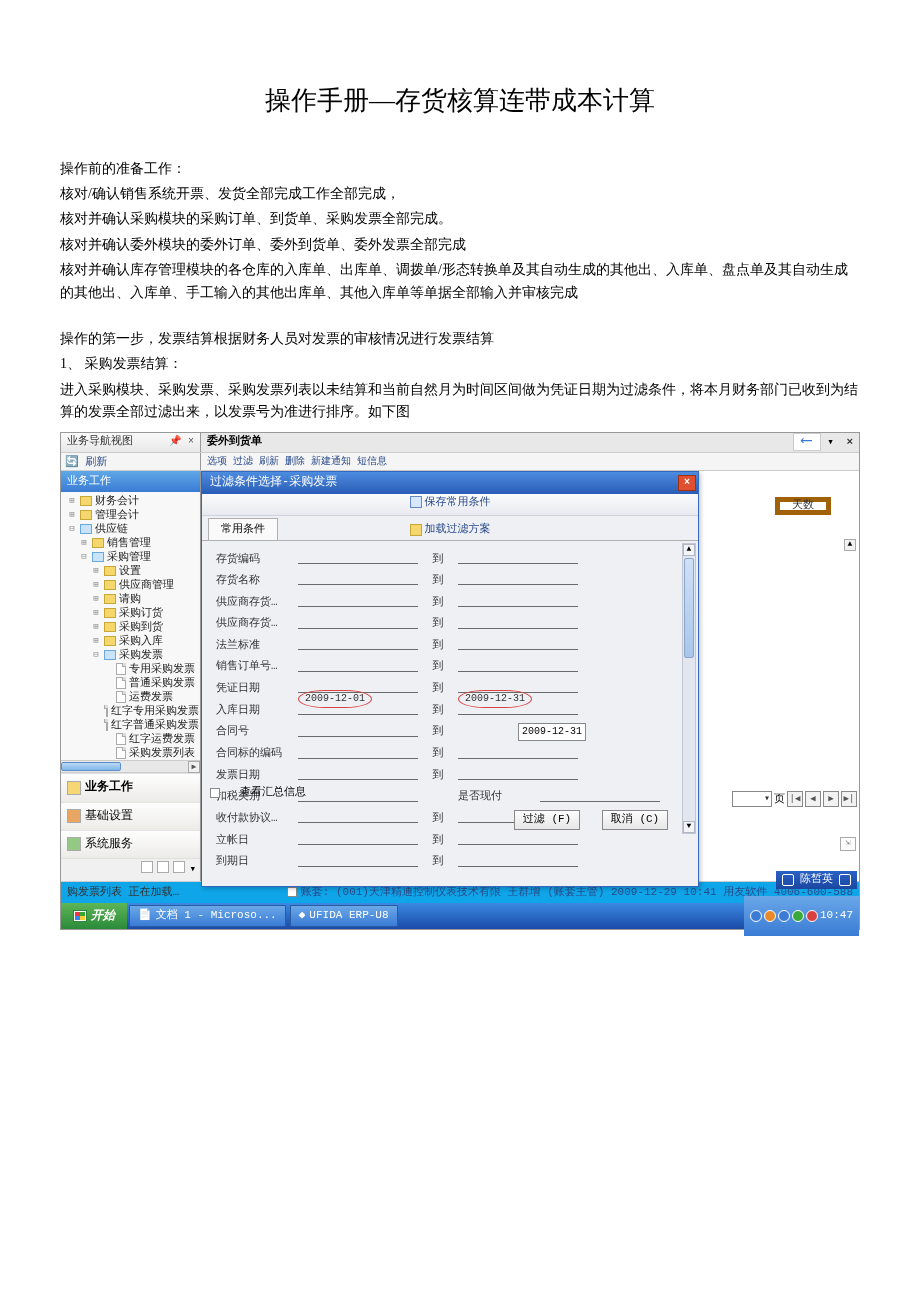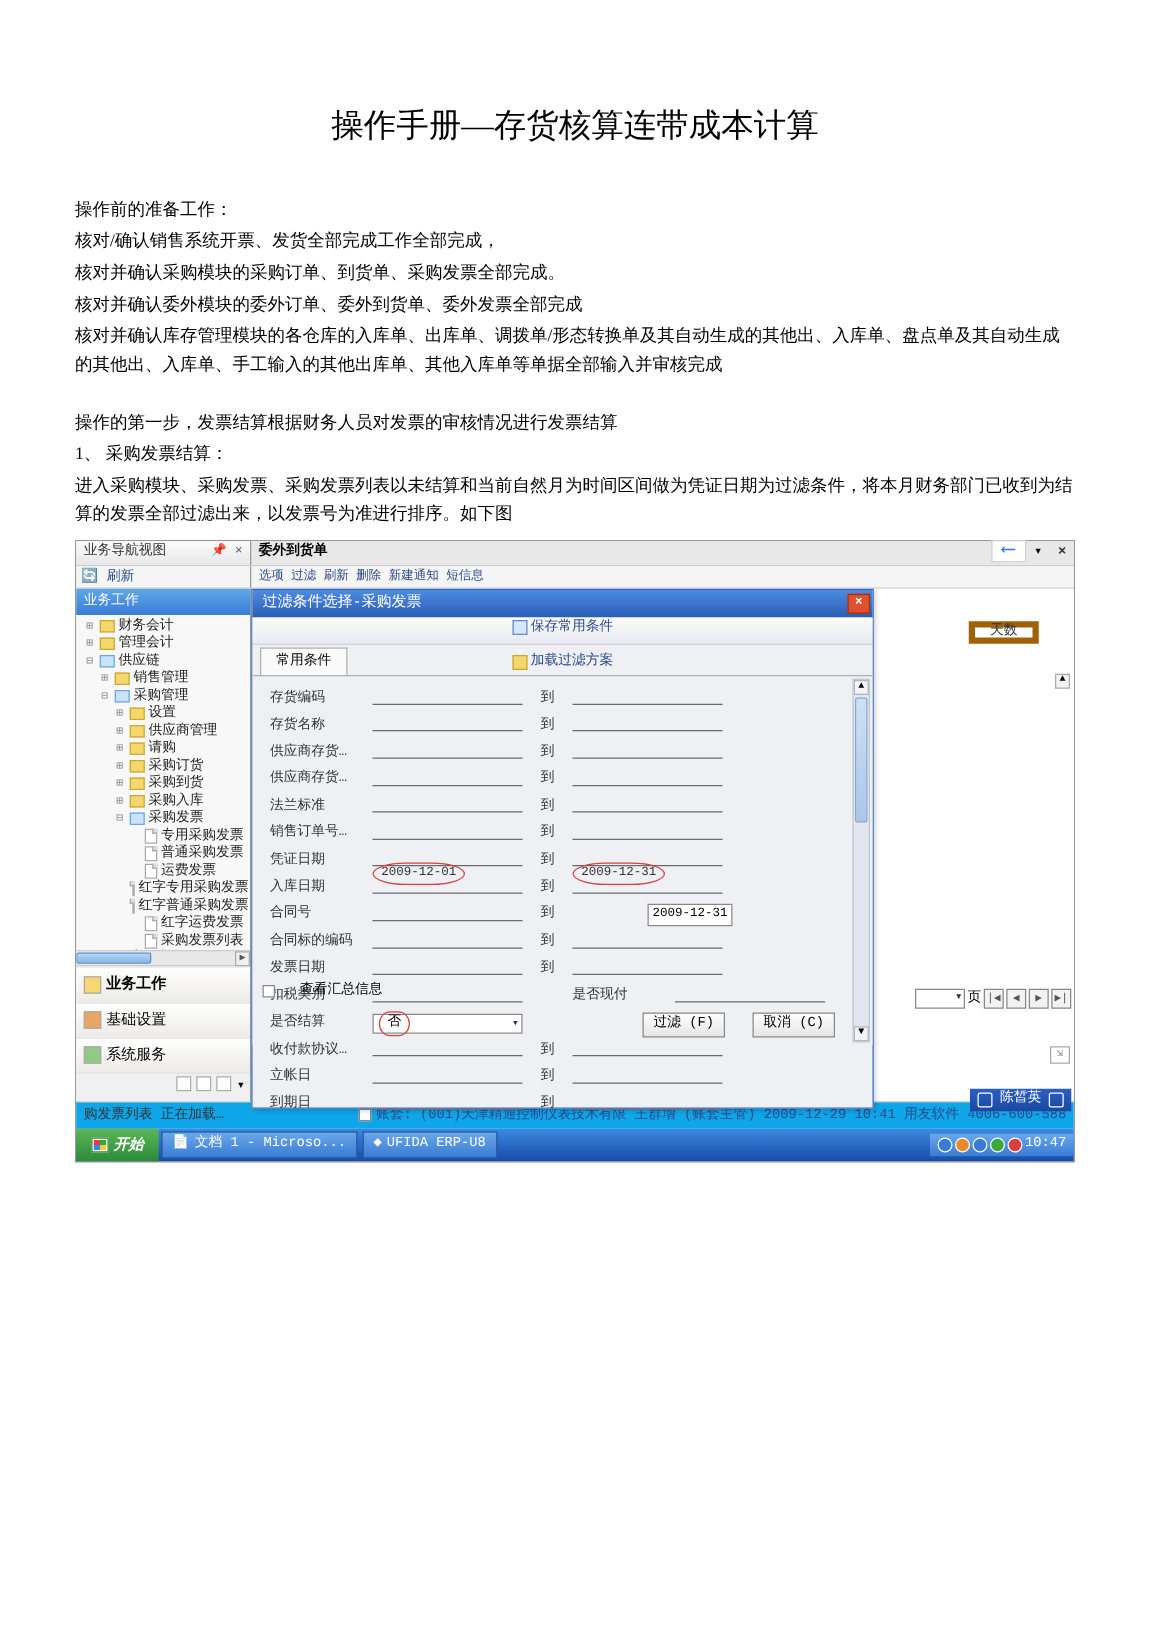--- a/index.html
+++ b/index.html
@@ -359,21 +359,21 @@
 .task-btn {
   height: 22px; margin: 2px 2px; padding: 0 8px;
   background: linear-gradient(#6aa8e8,#3a7bd5);
   border: 1px solid #2a5aa0; color: #fff;
   display: flex; align-items: center; gap: 4px; font-size: 11px;
 }
 .tray {
   margin-left: auto;
   display: flex; align-items: center; gap: 2px;
   background: linear-gradient(#6aa8e8,#3a7bd5);
-  height: 18px; padding: 0 6px; color: #fff; font-size: 11px;
+  height: 40px; padding: 0 6px; color: #fff; font-size: 11px;
 }
 .tray-icon { width: 12px; height: 12px; border-radius: 50%; border: 1px solid #fff; }
 .t-blue { background: #3a7bd5; }
 .t-orange { background: #e98a2a; }
 .t-red { background: #d94040; }
 .t-green { background: #3aa83a; }
 </style>
 </head>
 <body>
 
@@ -659,26 +659,20 @@
               <span class="finput"></span>
             </div>
           <div class="frow">
               <span class="flabel">扣税类别</span>
               <span class="finput"></span>
               <span class="fto"></span>
               <span class="flabel">是否现付</span>
               <span class="finput"></span>
             </div>
           <div class="frow">
-              <span class="flabel">是否结算</span>
-              <span class="dropdown-box">
-                <span class="circled">否</span>
-              </span>
-            </div>
-          <div class="frow">
               <span class="flabel">收付款协议…</span>
               <span class="finput"></span>
               <span class="fto">到</span>
               <span class="finput"></span>
             </div>
           <div class="frow">
               <span class="flabel">立帐日</span>
               <span class="finput"></span>
               <span class="fto">到</span>
               <span class="finput"></span>

